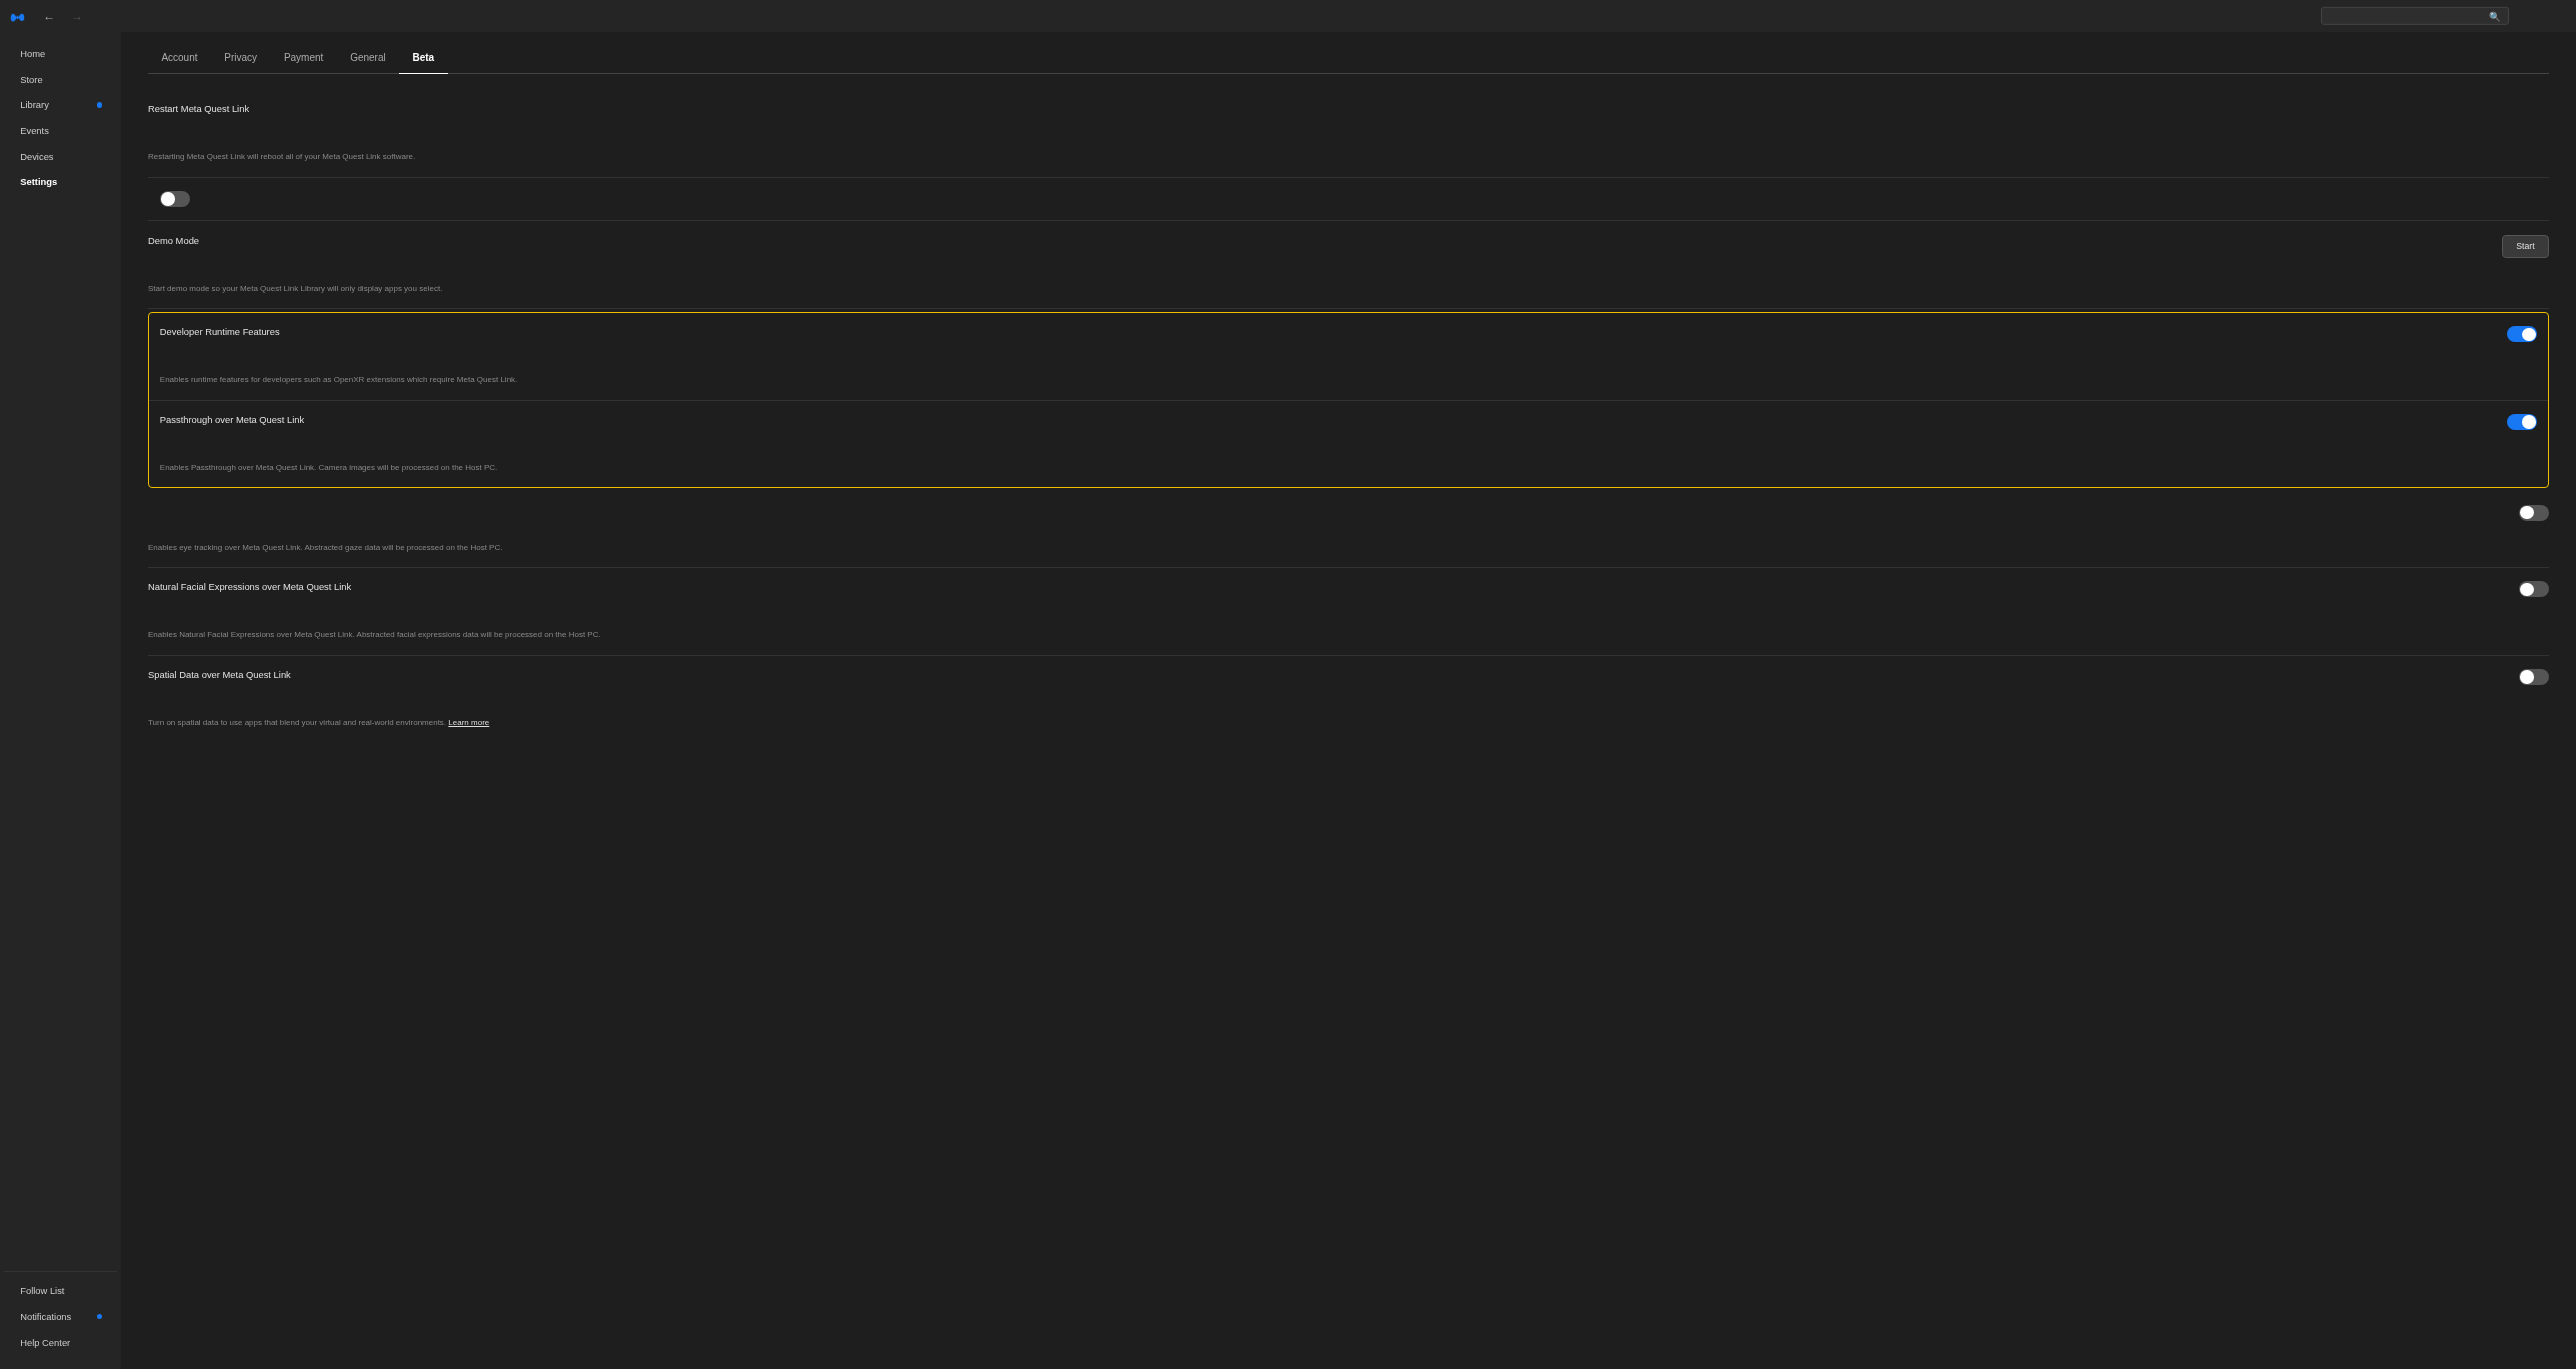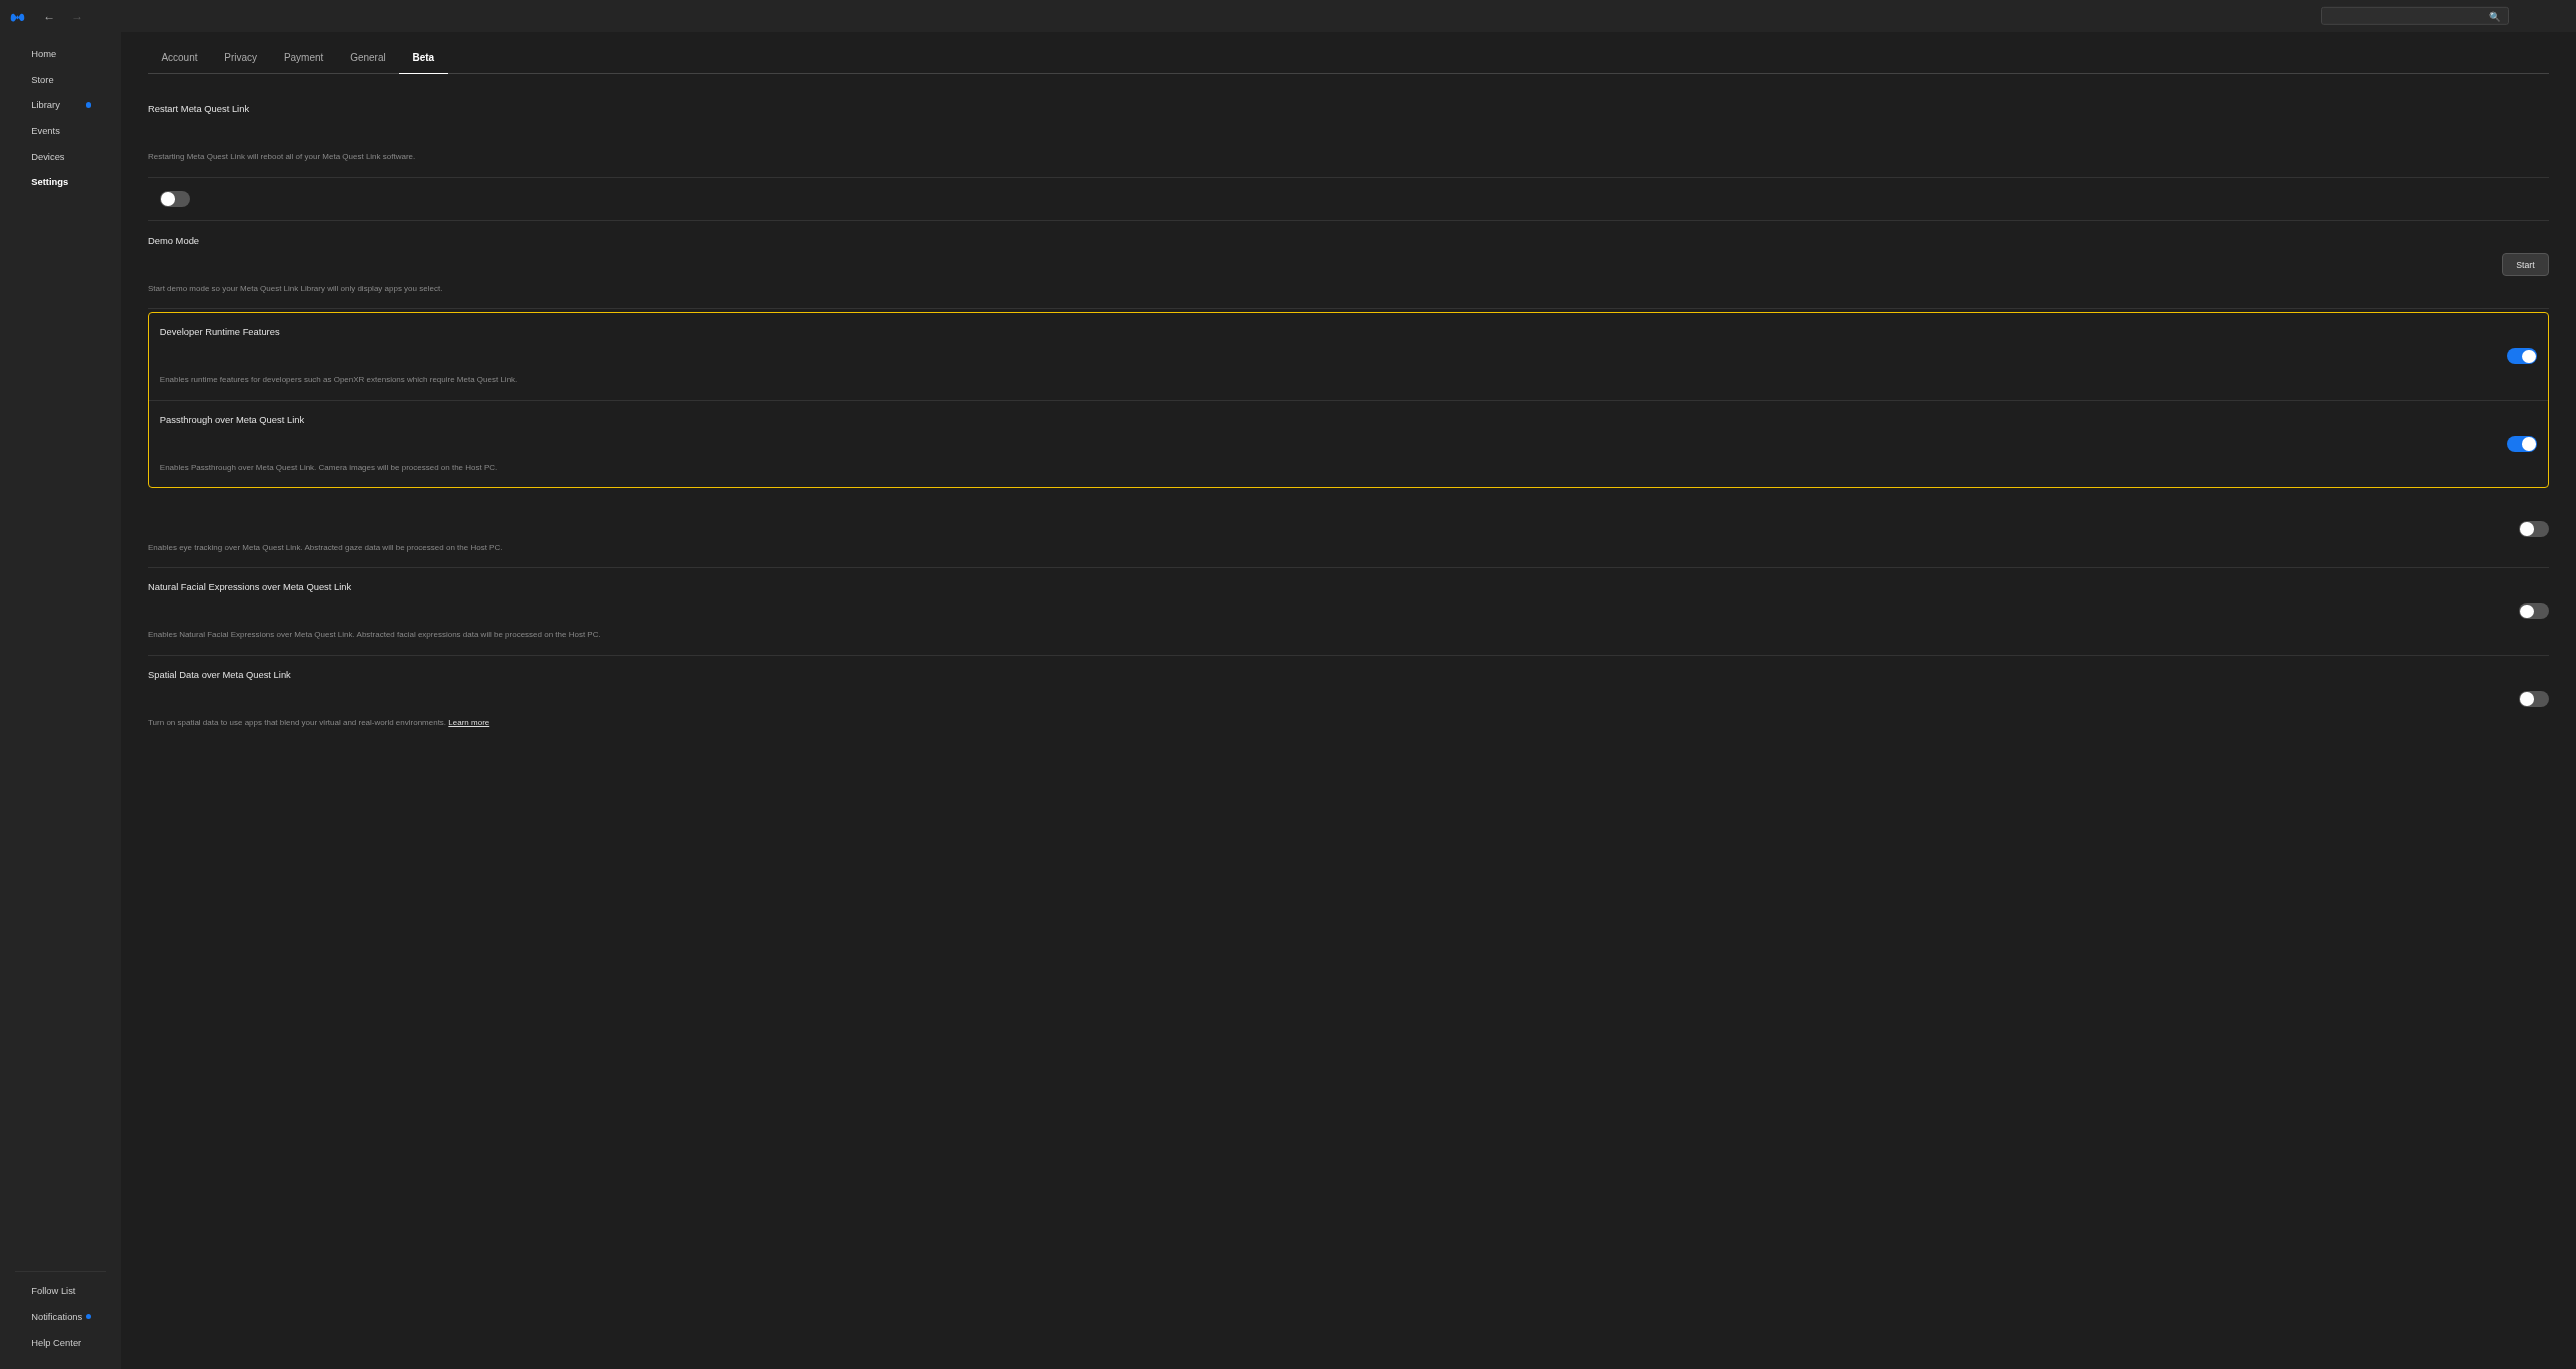--- a/index.html
+++ b/index.html
@@ -98,21 +98,21 @@
       flex: 1;
       overflow: hidden;
     }
 
     
     .sidebar {
       width: 121px;
       background: #252525;
       display: flex;
       flex-direction: column;
-      padding: 8px 15px;
+      padding: 8px 4px;
       flex-shrink: 0;
     }
 
     .sidebar-nav {
       flex: 1;
     }
 
     .sidebar-item {
       display: flex;
       align-items: center;
@@ -170,21 +170,21 @@
     }
     .tab.active {
       color: #fff;
       font-weight: 600;
       border-bottom: 1.3px solid #fff;
     }
 
     
     .setting-row {
       display: flex;
-      align-items: center;
+      align-items: flex-start;
       justify-content: space-between;
       padding: 13.4px 0;
       border-bottom: 0.7px solid #333;
     }
 
     .setting-row:last-child { border-bottom: none; }
 
     .setting-text {
       flex: 1;
       padding-right: 27px;

